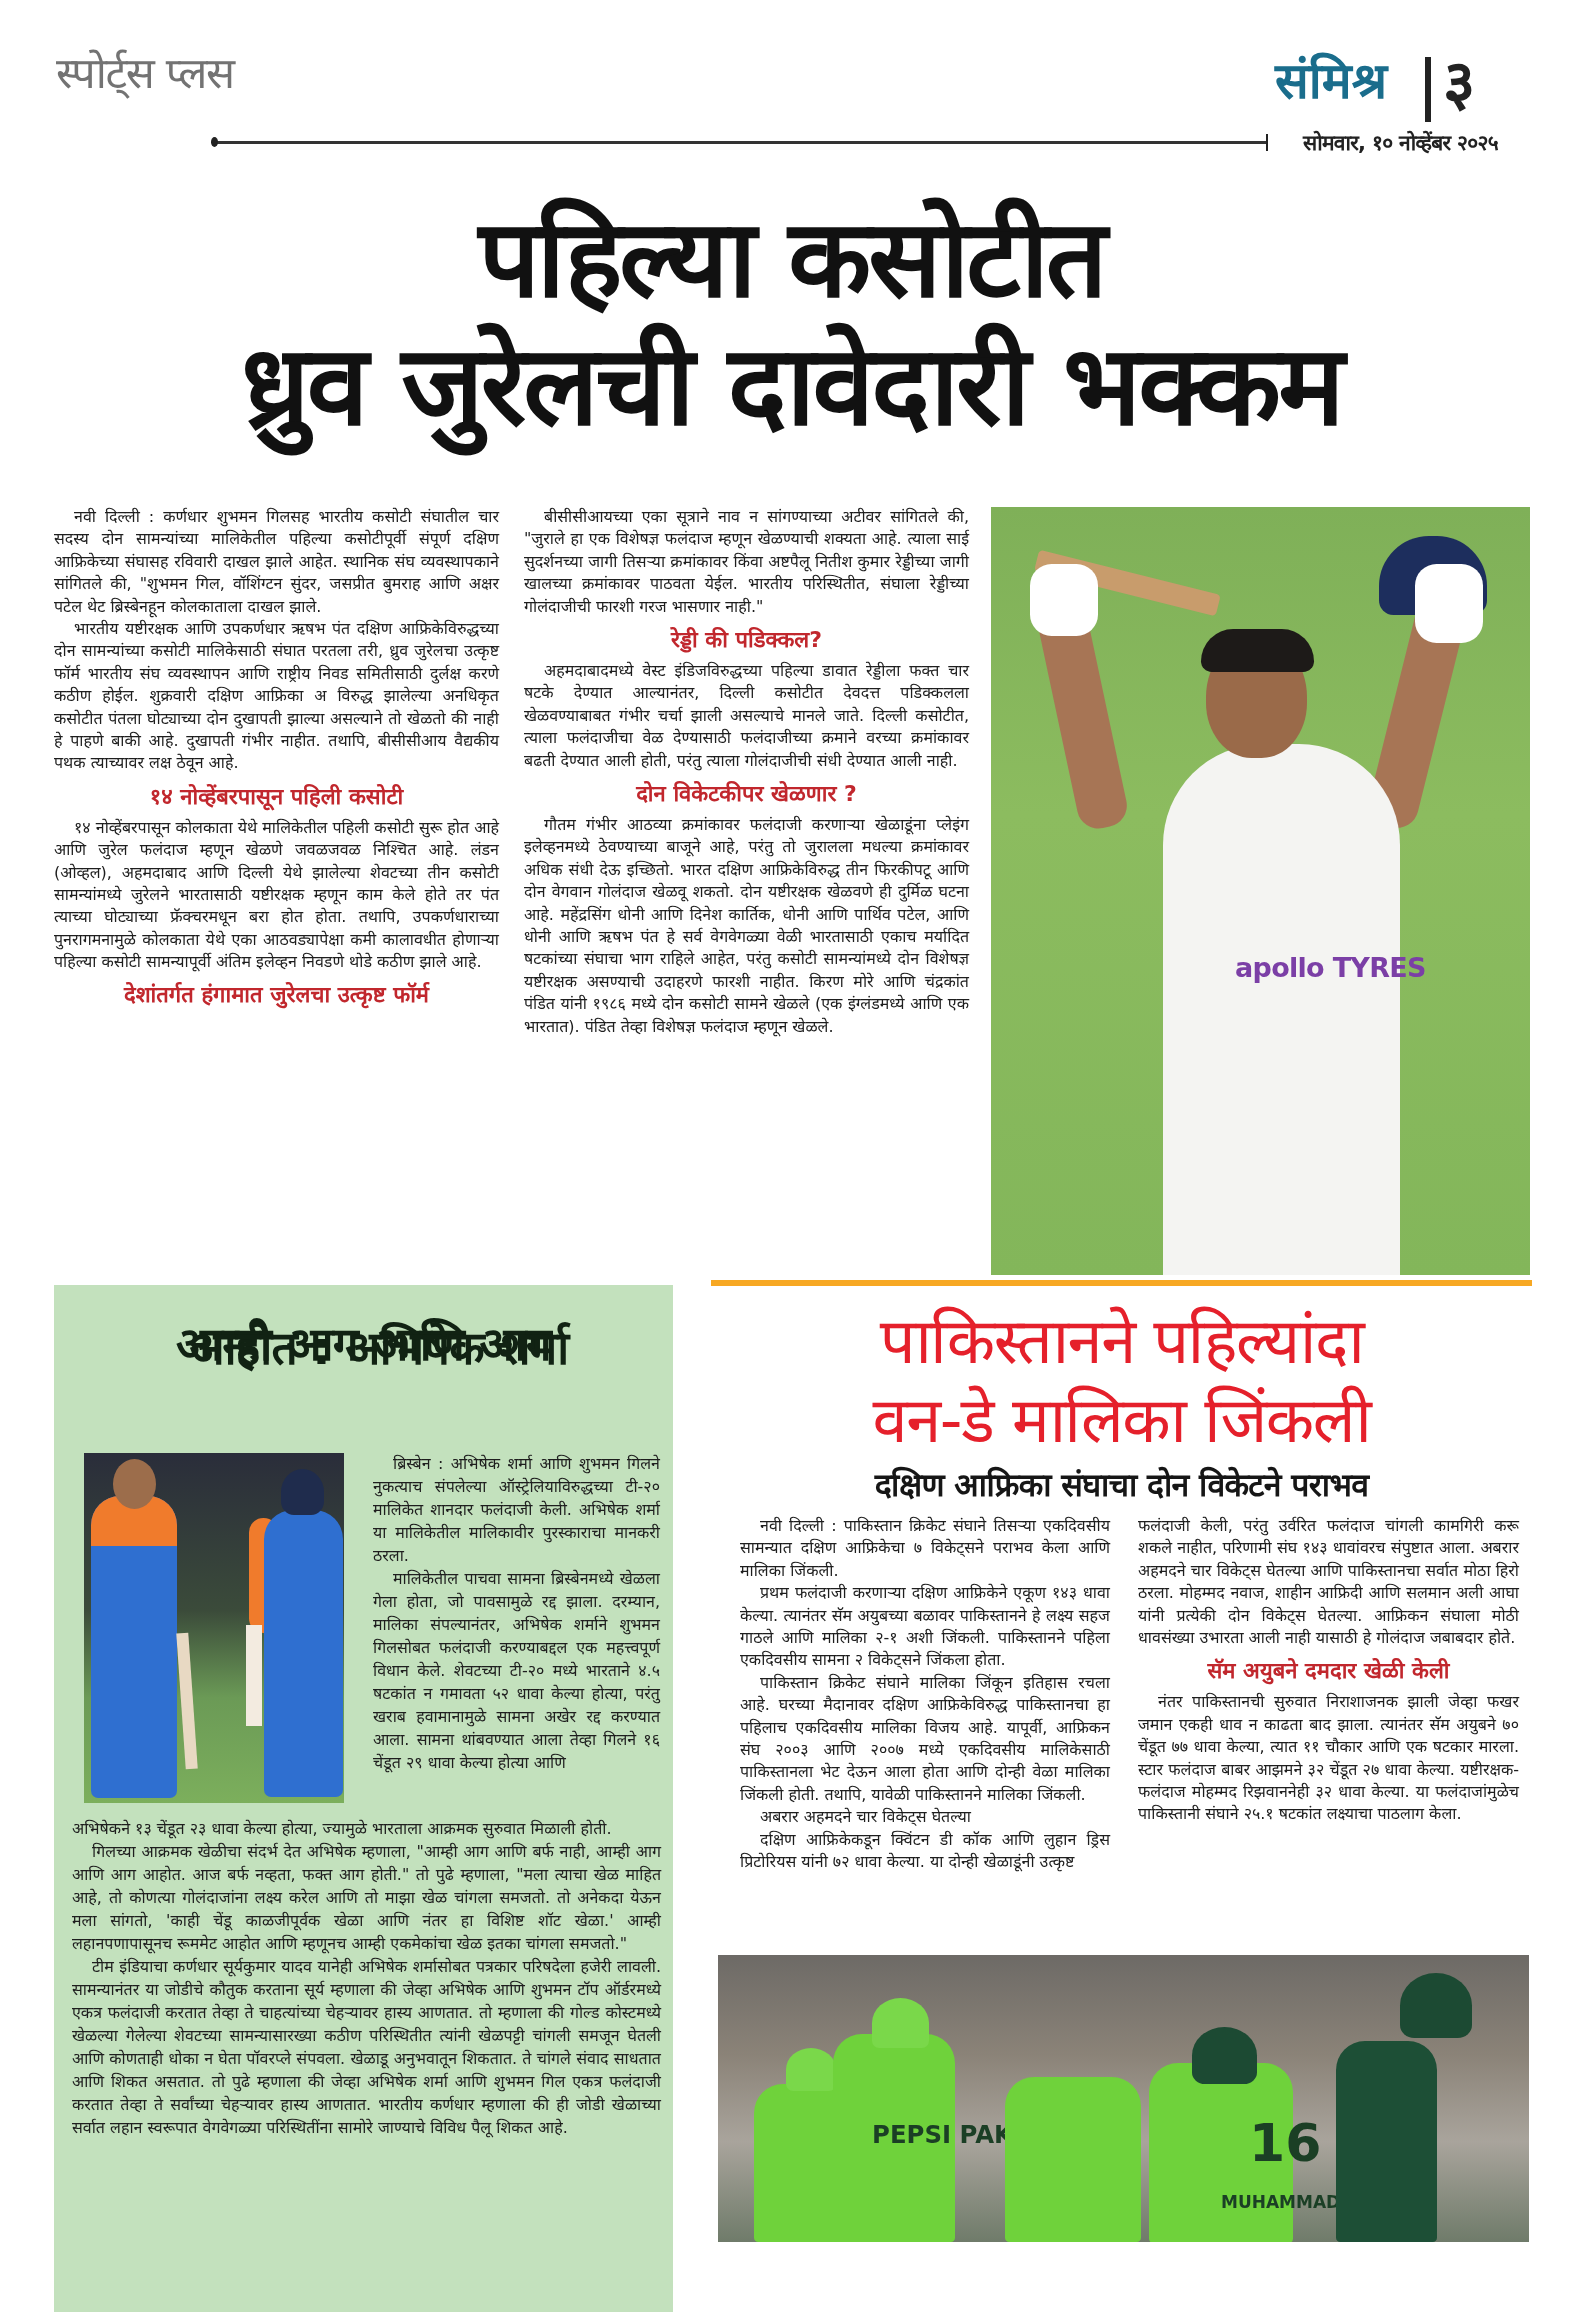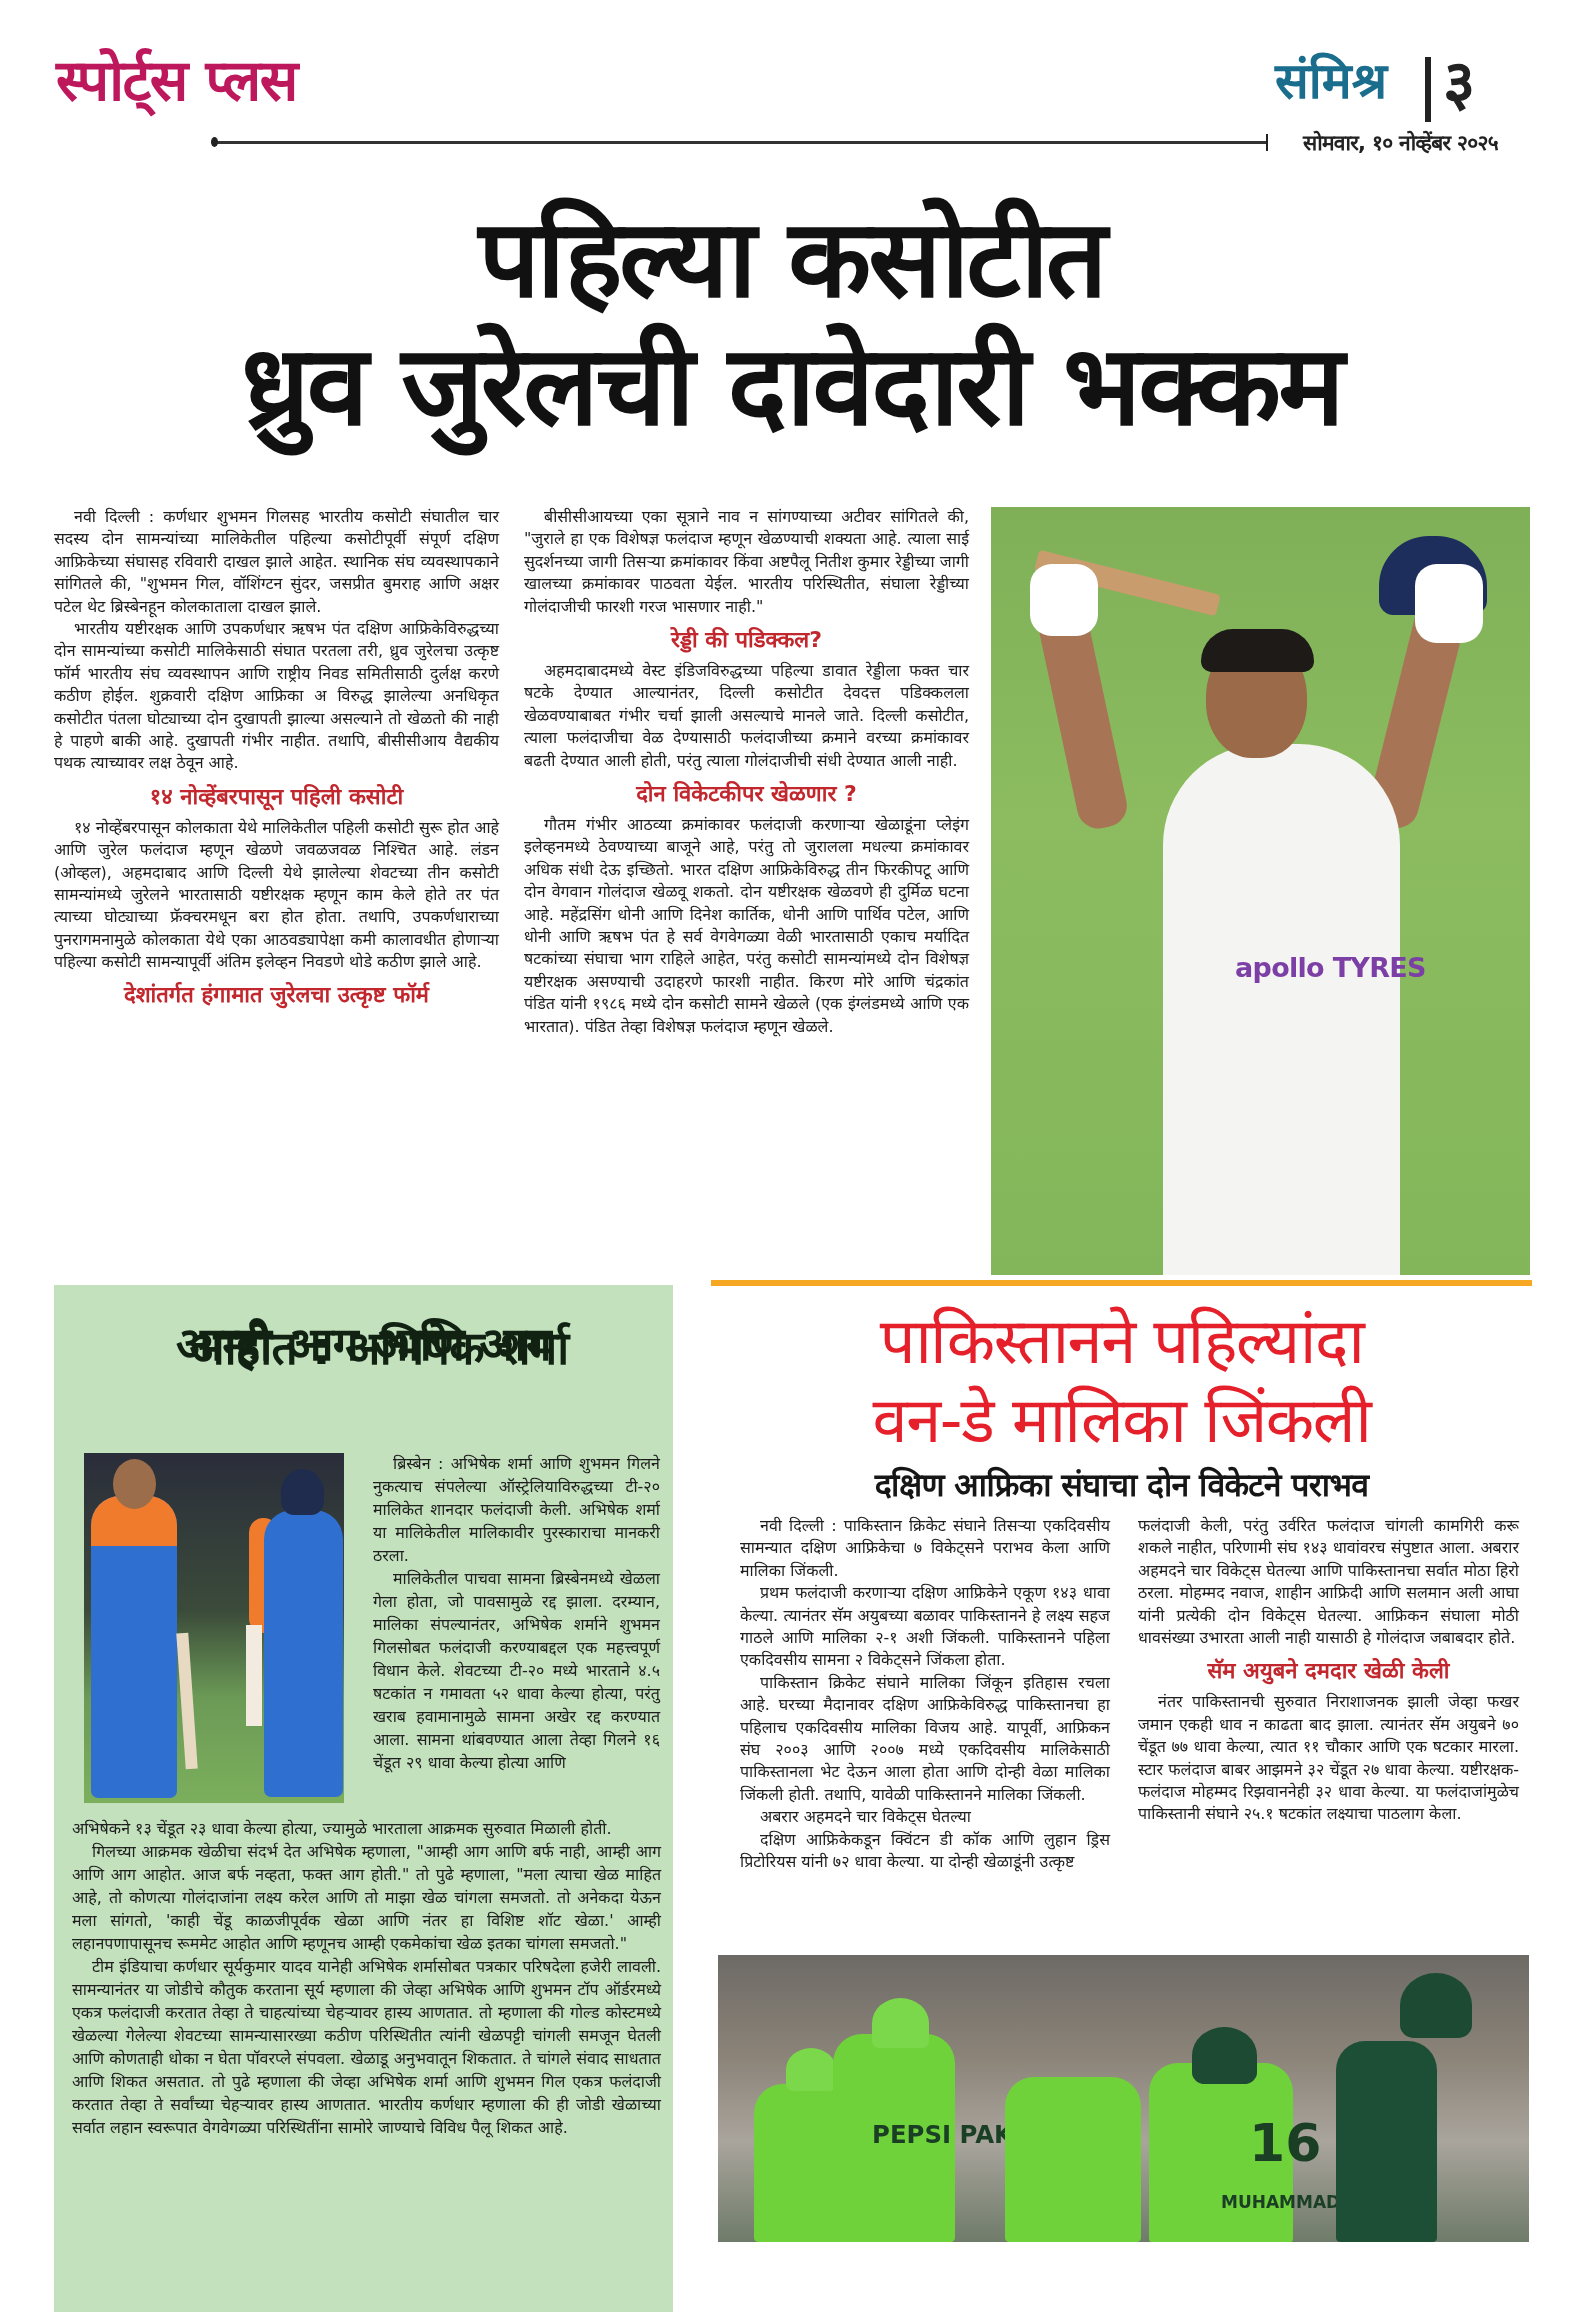--- a/index.html
+++ b/index.html
@@ -2,21 +2,21 @@
 <html style="font-size:11.5px"><head>
 <meta charset="utf-8">
 <style>
   * { box-sizing: border-box; margin: 0; padding: 0; }
   html, body { width: 1583px; height: 2319px; background: #ffffff; overflow: hidden; }
   body { position: relative; font-family: "DejaVu Sans", "Liberation Sans", sans-serif; color: #1e1e1e; }
 
   .abs { position: absolute; }
 
   
-  .masthead { left: 56px; top: 52px; font-size: 57px; font-weight: bold; color: #be185d; letter-spacing: -1.4px; line-height: 1; }
+  .masthead { left: 56px; top: 52px; font-size: 43px; font-weight: normal; color: #737373; letter-spacing: -1.4px; line-height: 1; }
   .section-label { left: 1275px; top: 56px; font-size: 50px; font-weight: bold; color: #1a6d8c; line-height: 1; }
   .section-bar { left: 1425px; top: 57px; width: 5.7px; height: 65px; background: #222; }
   .page-num { left: 1443px; top: 52px; font-size: 62px; font-weight: bold; color: #222; line-height: 1; }
   .date { left: 1303px; top: 128px; font-size: 21px; font-weight: bold; color: #222; letter-spacing: -0.7px; }
   .mast-rule { left: 215px; top: 141px; width: 1052px; height: 2.9px; background: #333; }
   .mast-rule::before { content: ""; position: absolute; left: -4.3px; top: -3.6px; width: 7.2px; height: 10px; border-radius: 50%; background: #222; }
   .mast-rule::after { content: ""; position: absolute; right: -1.4px; top: -7.2px; width: 2.2px; height: 17px; background: #222; }
 
   
   .headline { left: 43px; width: 1497px; text-align: center; font-weight: bold; color: #111; letter-spacing: -2.9px; line-height: 1; }

